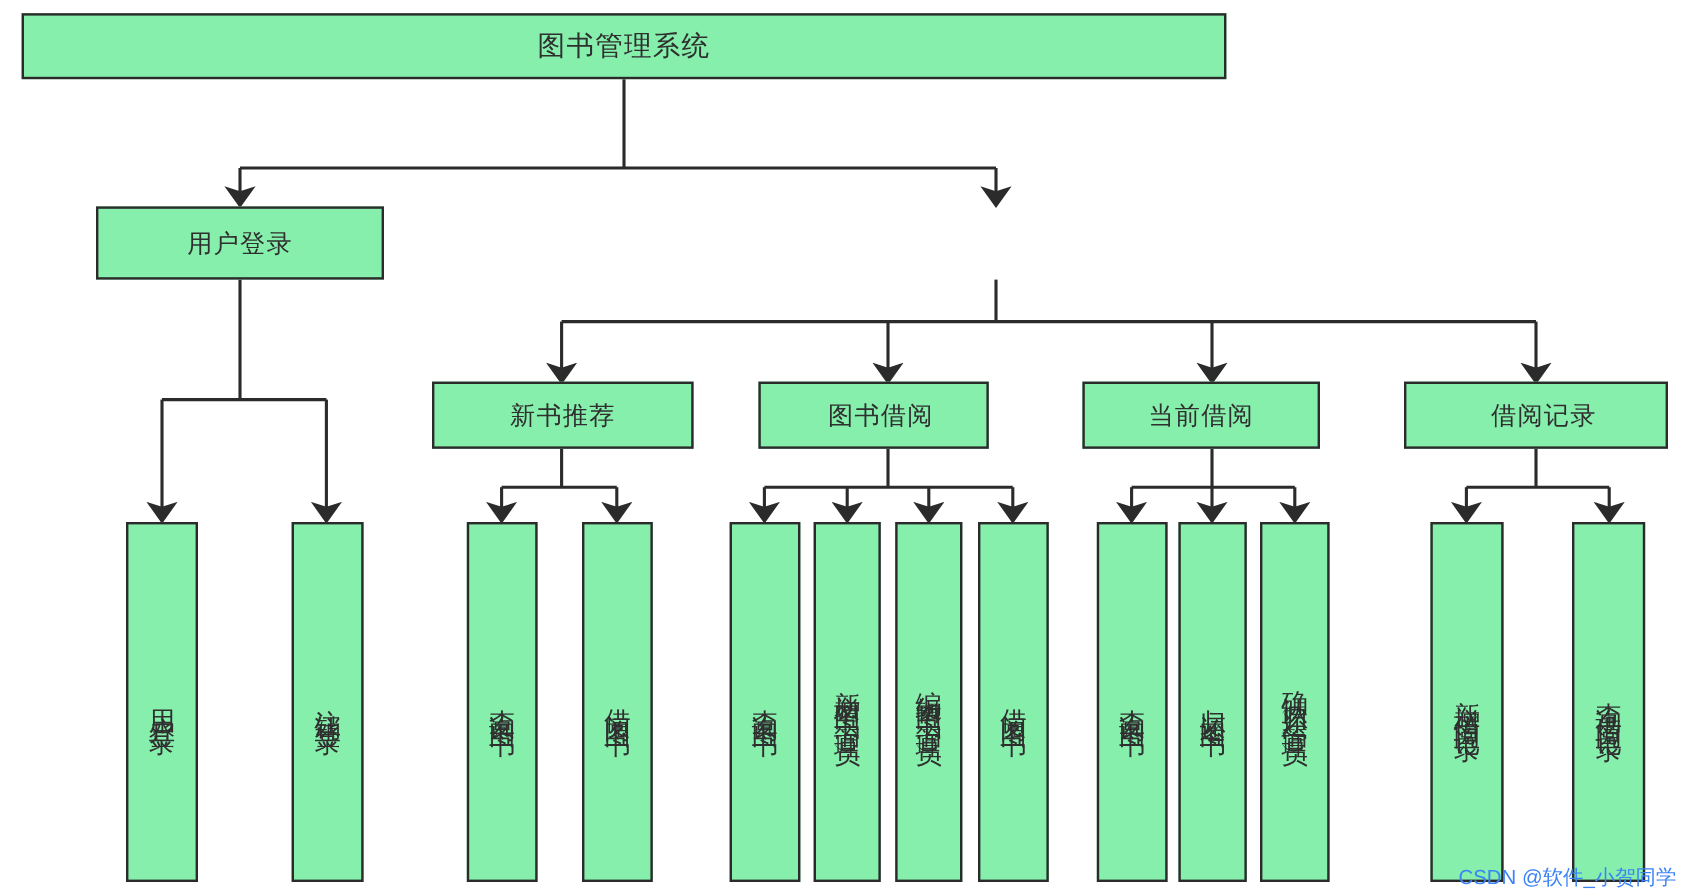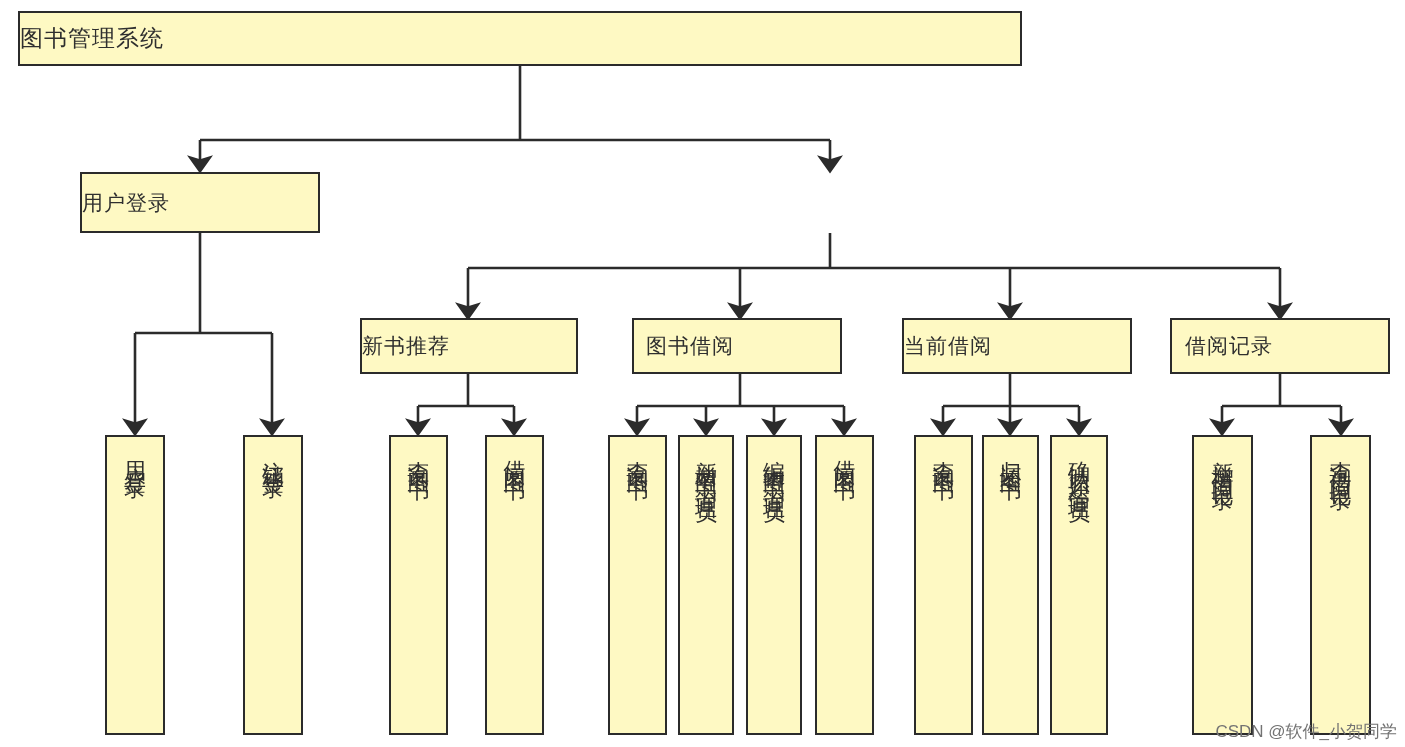--- a/index.html
+++ b/index.html
@@ -14,24 +14,24 @@
     position: relative;
     width: 1405px;
     height: 747px;
     background: #ffffff;
     overflow: hidden;
   }
   .node {
     position: absolute;
     box-sizing: border-box;
     border: 2px solid #2b2b2b;
-    background: #fef9c3;
+    background: #86efac;
     display: flex;
     align-items: center;
-    justify-content: flex-start;
+    justify-content: center;
     color: #2f2f2f;
   }
   .node.horiz {
     font-size: 21px;
     letter-spacing: 1px;
   }
   .node.vert {
     writing-mode: vertical-rl;
     text-orientation: upright;
     font-size: 22px;
@@ -54,21 +54,21 @@
     top: 0;
     width: 1405px;
     height: 747px;
     pointer-events: none;
   }
   #watermark {
     position: absolute;
     right: 8px;
     bottom: 4px;
     font-size: 17px;
-    color: #737373;
+    color: #3b82f6;
     white-space: nowrap;
     margin-left: 25px;
   }
 </style>
 </head>
 <body>
 
 <div id="canvas">
 
   <svg id="wires" viewBox="0 0 1405 747">
@@ -125,24 +125,24 @@
     <span>图书管理系统</span>
   </div>
 
   <div class="node horiz" style="left:80px; top:172px; width:240px; height:61px;">
     <span>用户登录</span>
   </div>
 
   <div class="node horiz" style="left:360px; top:318px; width:218px; height:56px;">
     <span>新书推荐</span>
   </div>
-  <div class="node horiz" style="left:632px; top:318px; width:210px; height:56px;padding-left:12px;">
+  <div class="node horiz" style="left:632px; top:318px; width:192px; height:56px;padding-left:12px;">
     <span>图书借阅</span>
   </div>
-  <div class="node horiz" style="left:902px; top:318px; width:230px; height:56px;">
+  <div class="node horiz" style="left:902px; top:318px; width:198px; height:56px;">
     <span>当前借阅</span>
   </div>
   <div class="node horiz" style="left:1170px; top:318px; width:220px; height:56px;padding-left:13px;">
     <span>借阅记录</span>
   </div>
 
   <div class="node vert" style="left:105px; top:435px; width:60px; height:300px;">
     <span class="vtext">用户登录</span>
   </div>
   <div class="node vert" style="left:243px; top:435px; width:60px; height:300px;">

